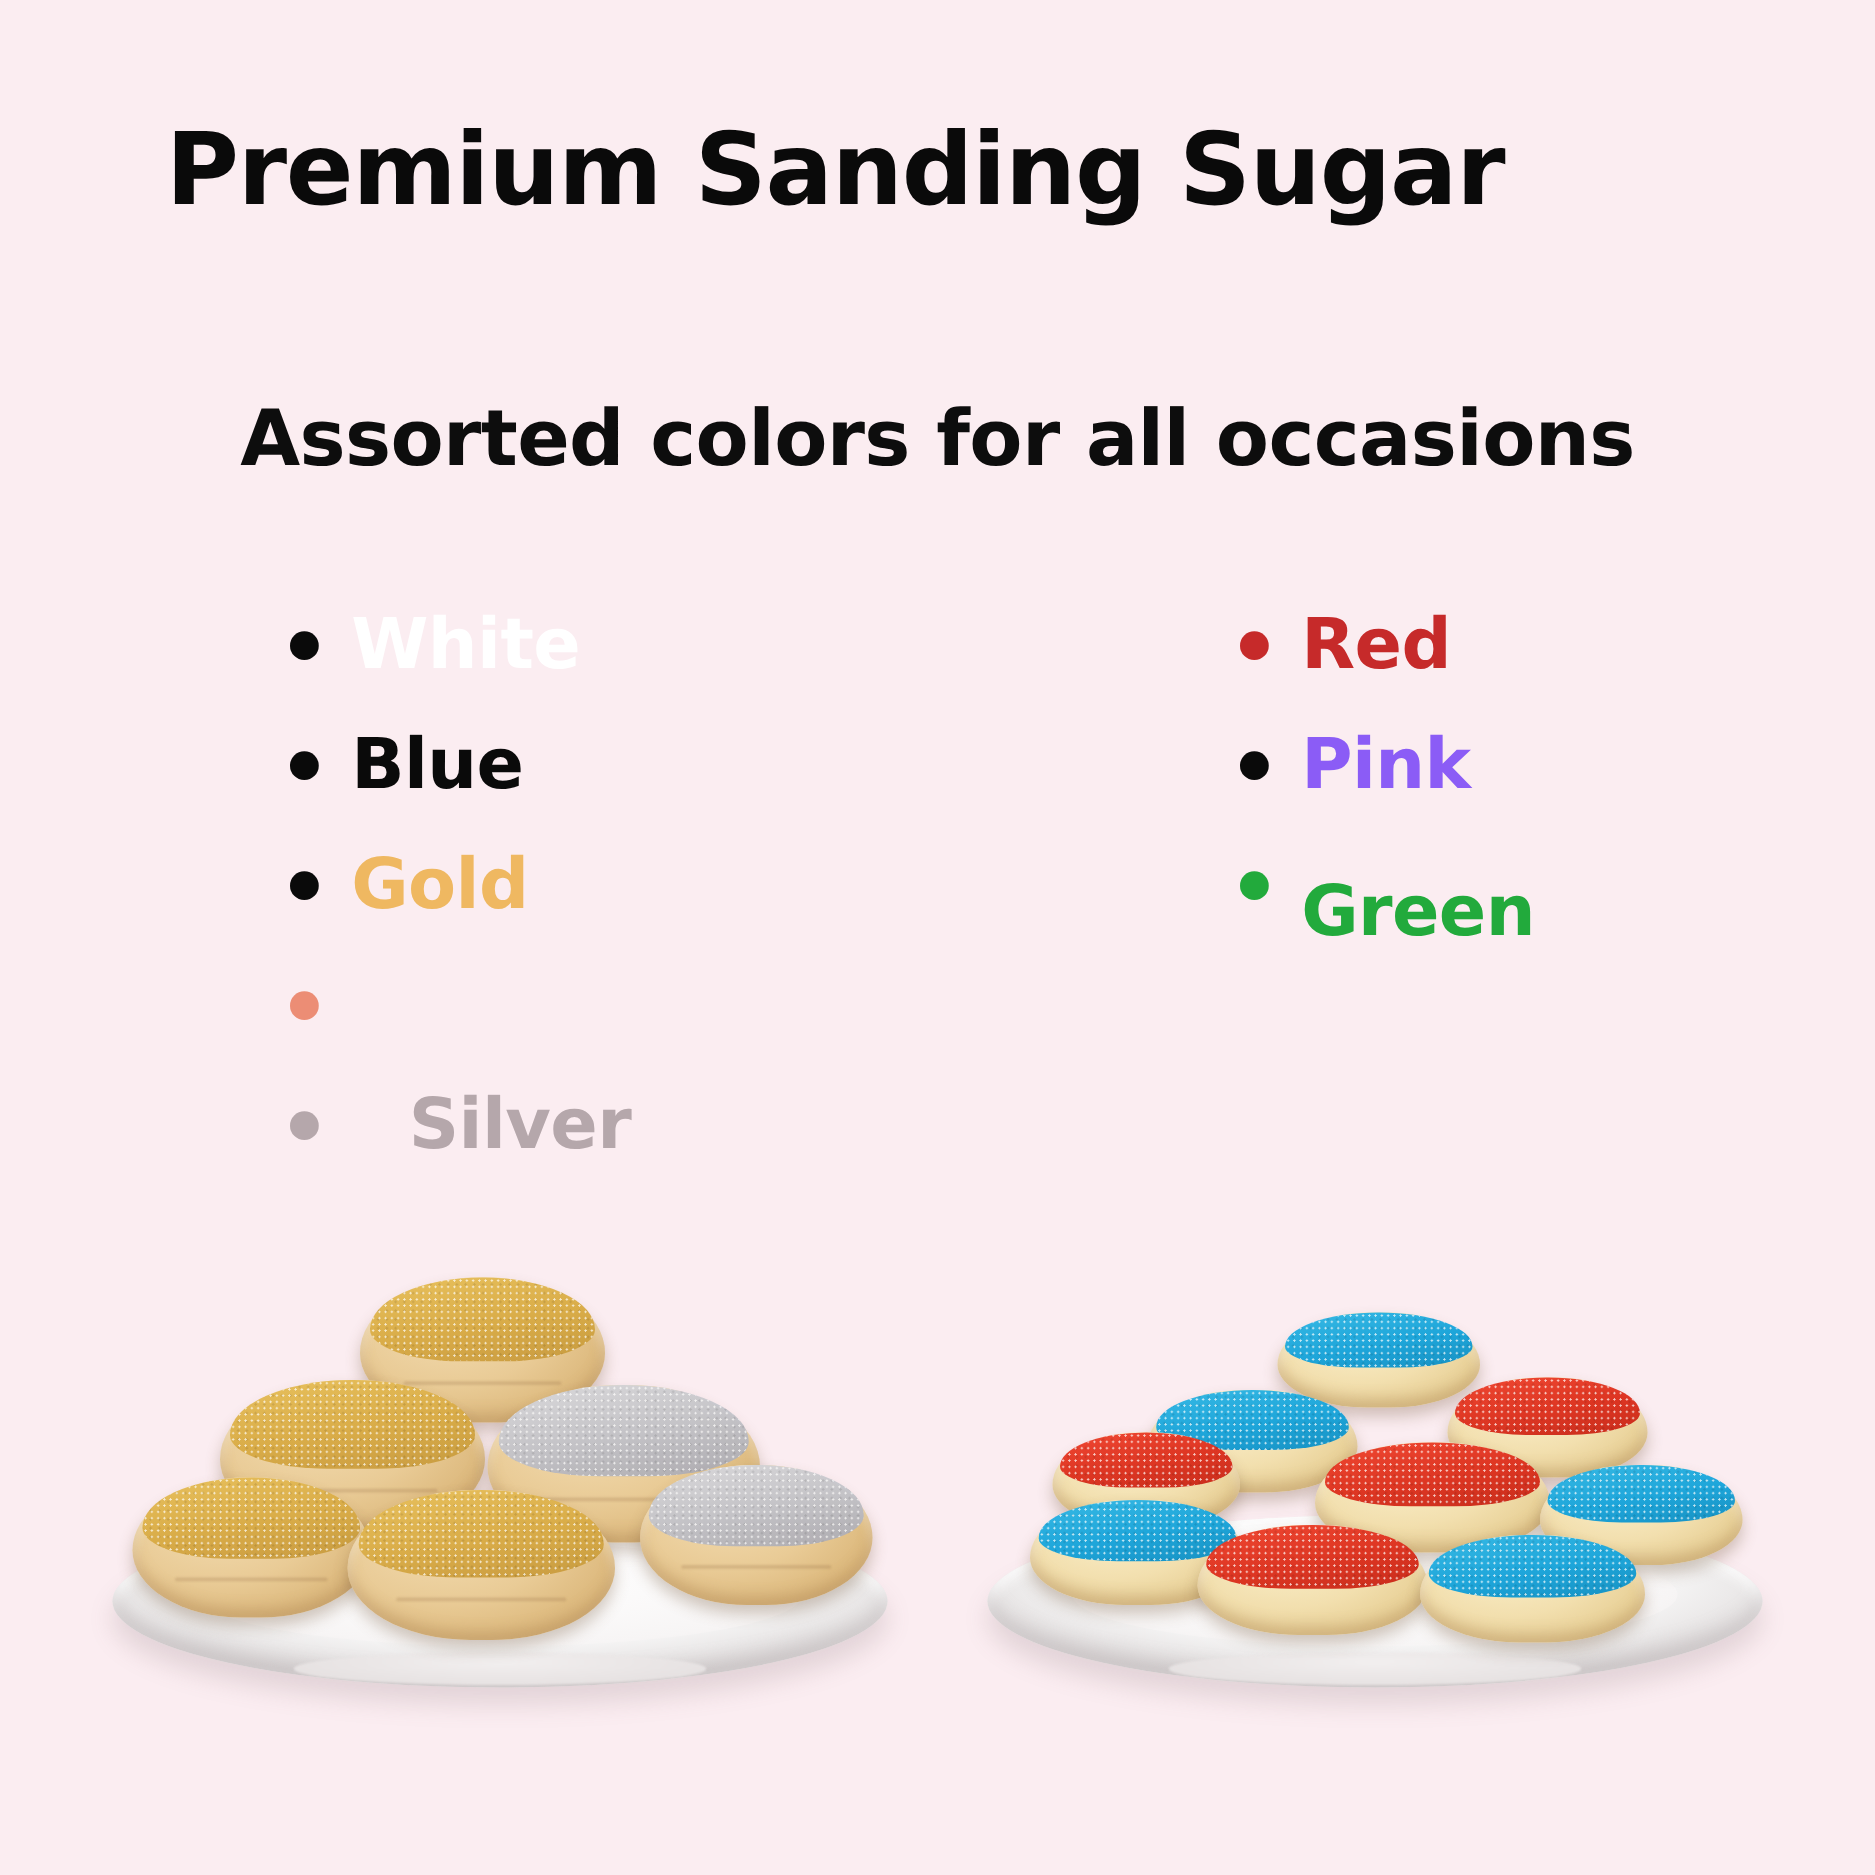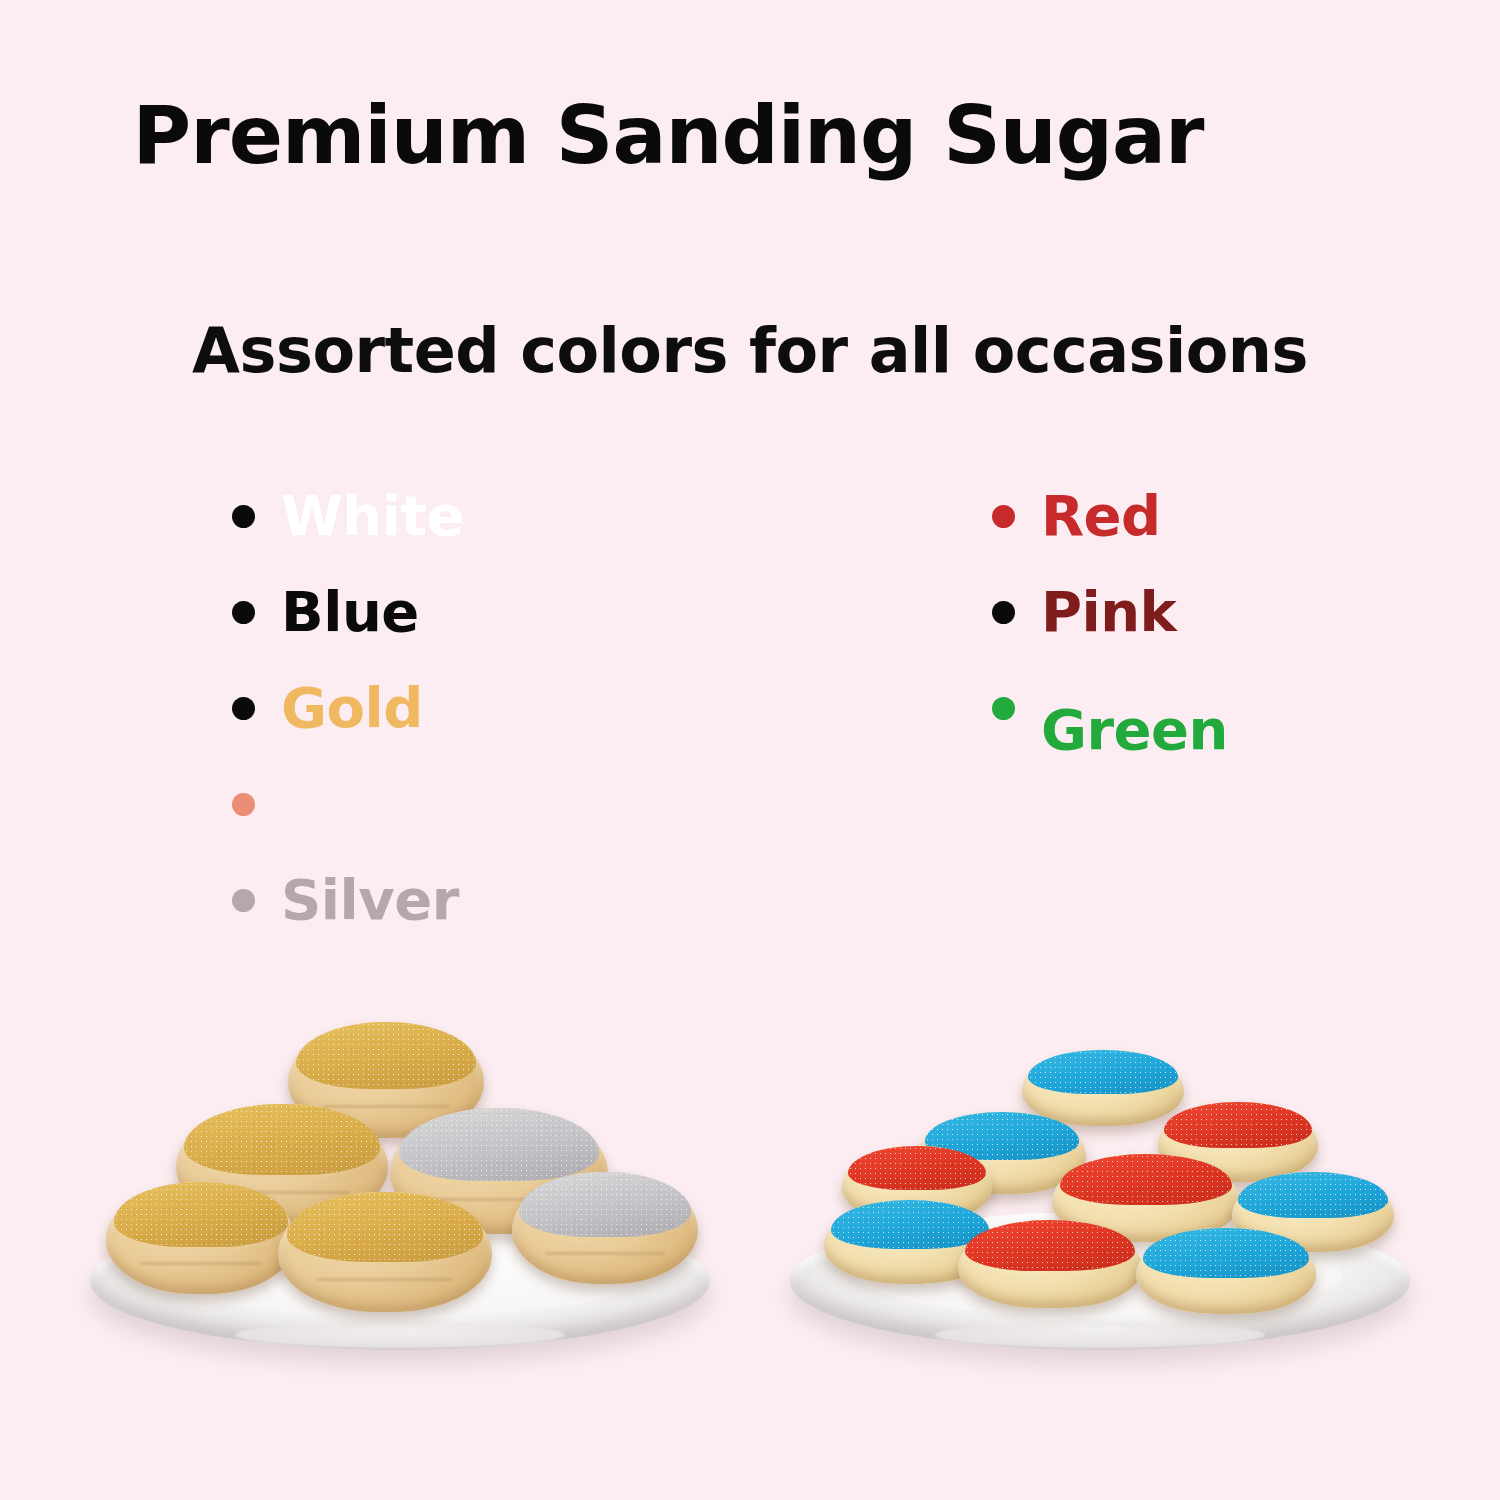--- a/index.html
+++ b/index.html
@@ -211,35 +211,35 @@
       <span class="bullet" style="background: rgb(10, 10, 10);"></span>
       <span class="color-label" style="color: rgb(239, 184, 97);">Gold</span>
     </div>
 
     <div class="color-row">
       <span class="bullet" style="background: rgb(236, 141, 117);"></span>
     </div>
 
     <div class="color-row">
       <span class="bullet" style="background: rgb(181, 167, 171);"></span>
-      <span class="color-label" style="color: rgb(181, 167, 171);">Silver</span>
+      <span class="color-label" style="color: rgb(181, 167, 171); margin-left: 46px;">Silver</span>
     </div>
 
   </div>
 
   <div class="col col-right">
 
     <div class="color-row">
       <span class="bullet" style="background: rgb(198, 42, 42);"></span>
       <span class="color-label" style="color: rgb(198, 42, 42); text-align: center;">Red</span>
     </div>
 
     <div class="color-row">
       <span class="bullet" style="background: rgb(10, 10, 10);"></span>
-      <span class="color-label" style="color: #7f1d1d;">Pink</span>
+      <span class="color-label" style="color: #8b5cf6;">Pink</span>
     </div>
 
 
     <div class="color-row">
       <span class="bullet" style="background: rgb(34, 170, 60);"></span>
       <span class="color-label" style="color: rgb(34, 170, 60); margin-top: 44px;">Green</span>
     </div>
 
   </div>
 </div>

